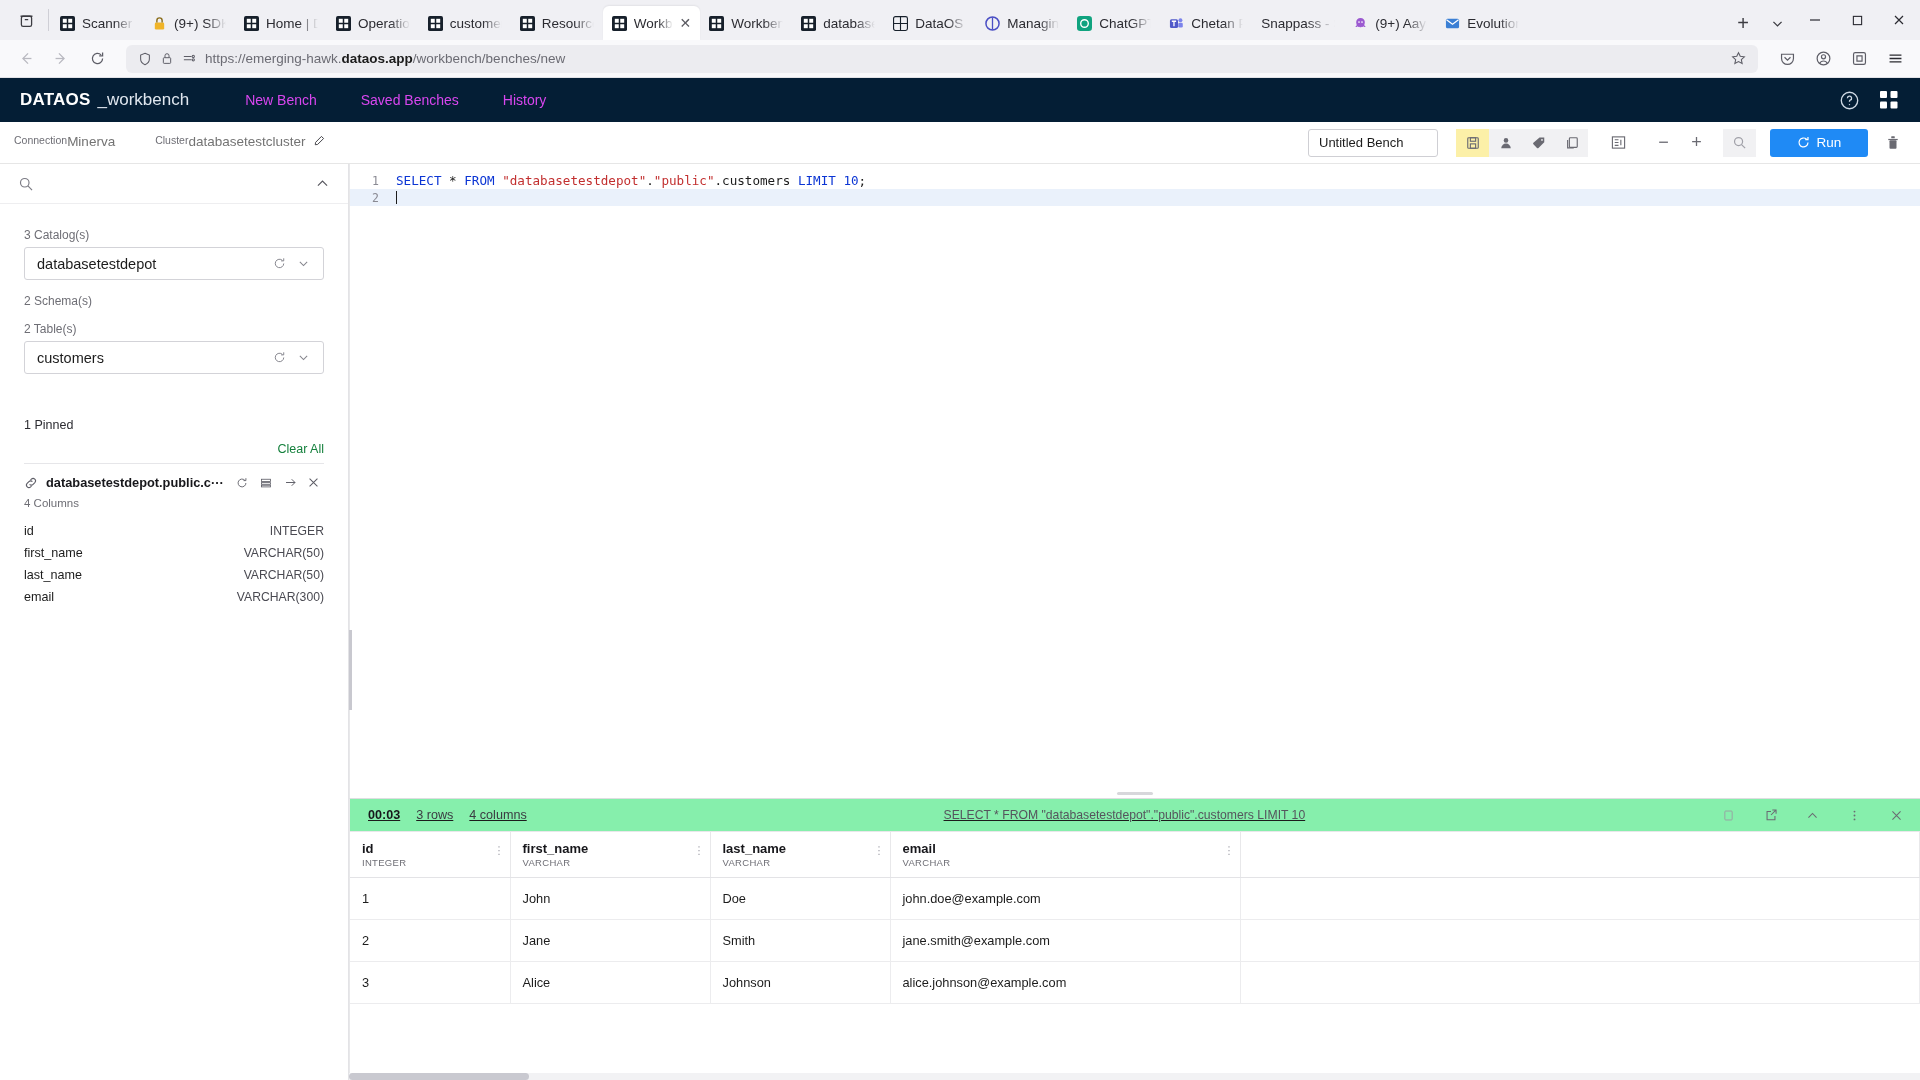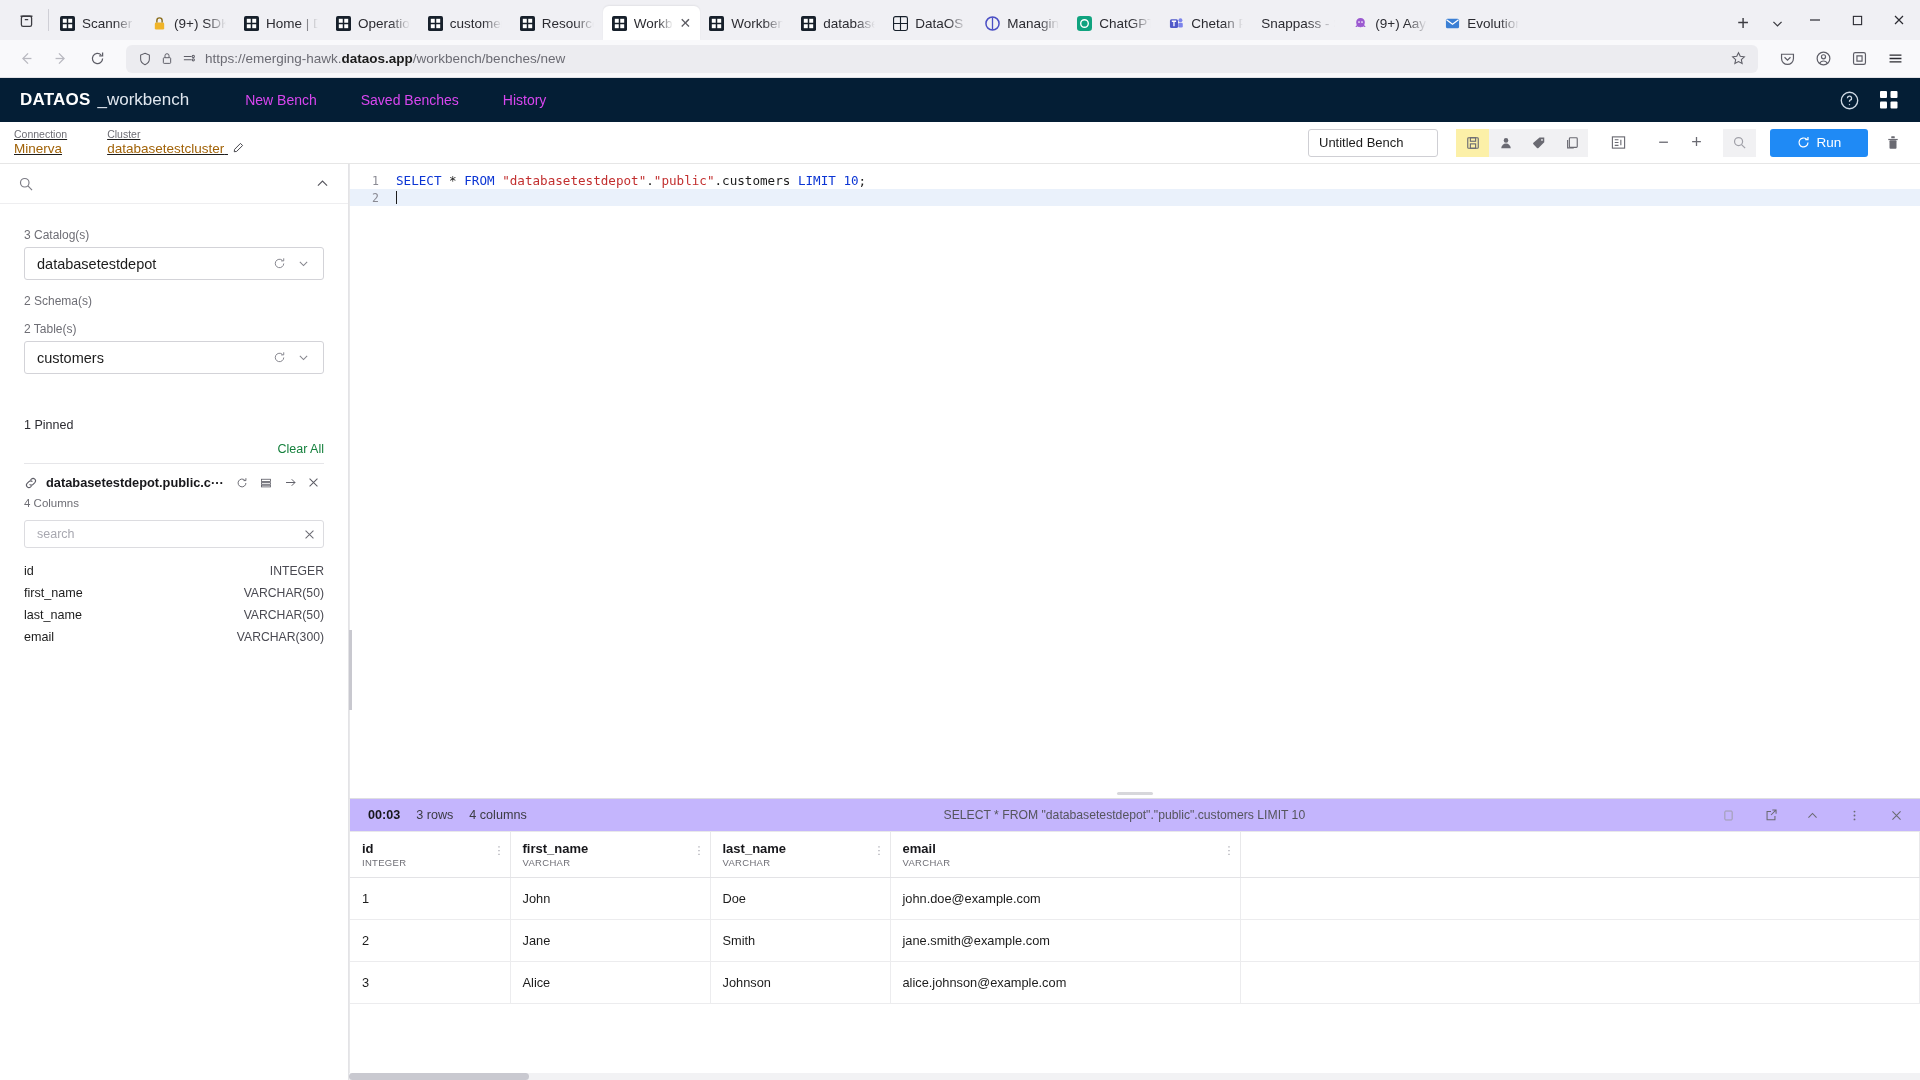--- a/index.html
+++ b/index.html
@@ -70,23 +70,23 @@
   .navlink{ font-size:14px; color:#d946ef; padding:0 22px; }
   .hdr-right{ margin-left:auto; display:flex; align-items:center; gap:18px; }
   .hdr-icon{ width:22px;height:22px;display:flex;align-items:center;justify-content:center;}
 
   
   .toolbar{
     height:42px; background:#ffffff; display:flex; align-items:center;
     padding:0 0 0 14px; border-bottom:1px solid #e6e6e6;
   }
   .conn-group{ display:flex; align-items:flex-start; gap:0; }
-  .conn-col{ display:flex; flex-direction:column; line-height:1.25;text-decoration:underline; }
+  .conn-col{ display:flex; flex-direction:row; line-height:1.25; }
   .conn-col .lbl{ font-size:10.5px; color:#6e6e75; }
-  .conn-col .val{ font-size:13.5px; color:#a16207; }
+  .conn-col .val{ font-size:13.5px; color:#737373; }
   .tb-spacer{ flex:1; }
   .bench-input{
     width:130px; height:28px; border:1px solid #cfcfd4; border-radius:3px;
     padding:0 10px; font-size:13px; font-family:"Liberation Sans",sans-serif;
     color:#1c1c1c; background:#fff;
   }
   .ticon{
     width:33px;height:28px;display:flex;align-items:center;justify-content:center;
     color:#6a6a72;
   }
@@ -157,21 +157,21 @@
   .code{ font-family:"DejaVu Sans Mono",monospace; font-size:12.6px; white-space:pre; padding-left:6px;}
   .k{ color:#0b35d4; } .s{ color:#c22f2f; } .p{ color:#1c1c1c; } .n{ color:#0b35d4;}
   .caret{ display:inline-block; width:1px; height:13px; background:#1c1c1c; vertical-align:-2px;}
   .grip{ position:absolute; left:50%; transform:translateX(-50%); bottom:3px;
     width:36px; height:3px; background:#d7d7db; border-radius:2px;}
 
   .results{ height:282px; border-top:1px solid #dedee1; background:#fff;
     display:flex; flex-direction:column; border-left:1px solid #e8e8ea;}
   .res-head{
     height:33px; display:flex; align-items:center; gap:16px; padding:0 4px 0 18px;
-    font-size:12.6px; background:#c4b5fd; border-bottom:1px solid #e8e8ea;
+    font-size:12.6px; background:#86efac; border-bottom:1px solid #e8e8ea;text-decoration:underline;
   }
   .res-head .tm{ font-weight:bold; color:#17171b; }
   .res-head .meta{ color:#3b3b42; }
   .res-head .q{ flex:1; text-align:center; color:#55555d; font-size:12.2px;
     overflow:hidden; white-space:nowrap;}
   .res-head .ri{ width:26px; text-align:center; color:#6a6a72; }
   .tbl{ width:100%; border-collapse:collapse; table-layout:fixed; }
   .tbl th{
     text-align:left; vertical-align:top; padding:9px 12px 9px 12px;
     border-right:1px solid #e8e8ea; border-bottom:1px solid #e3e3e6;
@@ -663,28 +663,20 @@
         </span>
         <span class="pi">
           <svg width="11" height="11" viewBox="0 0 14 14" stroke="#5d5d66" stroke-width="1.3">
               <path d="M2 2l10 10M12 2L2 12"></path>
             </svg>
         </span>
       </div>
 
       <div class="cols-count">4 Columns</div>
 
-      <div class="col-search">
-        <input placeholder="search" style="">
-        <span>
-          <svg width="11" height="11" viewBox="0 0 14 14" stroke="#6b6b73" stroke-width="1.3">
-              <path d="M2 2l10 10M12 2L2 12"></path>
-            </svg>
-        </span>
-      </div>
 
       <div id="col-list">
           <div class="col-row">
             <span class="cname">id</span>
             <span class="ctype">INTEGER</span>
           </div>
           <div class="col-row">
             <span class="cname">first_name</span>
             <span class="ctype">VARCHAR(50)</span>
           </div>

